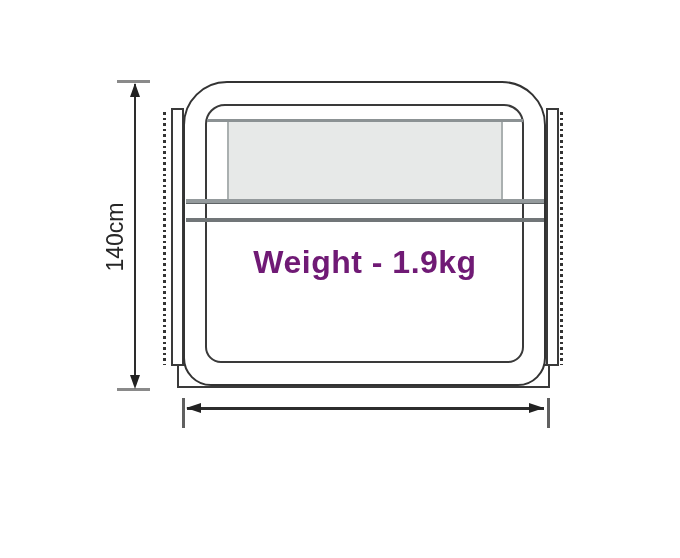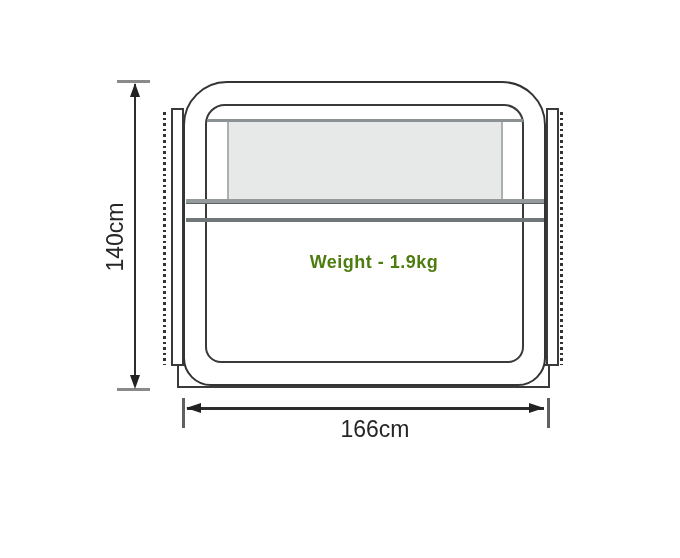--- a/index.html
+++ b/index.html
@@ -86,28 +86,28 @@
 
   
   .rail  { background: #8c9294; }
   .rail1 { left: 207px; top: 119px; width: 316px; height: 3px; }
   .rail2 { left: 186px; top: 199px; width: 358px; height: 5px;
            background: #949a9c; border-bottom: 1.5px solid #5f6466; }
   .rail3 { left: 186px; top: 218px; width: 358px; height: 4px;
            background: #717678; }
 
   .weight-label {
-    left: 214px;
+    left: 205px;
     top: 247px;
     width: 320px;
     height: 30px;
     text-align: center;
-    font-size: 18px;
+    font-size: 32px;
     font-weight: 700;
-    color: #4d7c0f;
+    color: #701a75;
     line-height: 30px;
     letter-spacing: 0.5px;
   }
 
   
   .tick-h { height: 3px; width: 33px; background: #8a8a8a; }
   .tick-v { width: 3px; height: 30px; background: #606060; }
   .v-tick-top    { left: 117px; top: 79.5px; }
   .v-tick-bottom { left: 117px; top: 387.5px; }
   .h-tick-left   { left: 181.5px; top: 398px; }
@@ -192,15 +192,14 @@
   <div class="abs v-dim-line"></div>
   <div class="abs arr arr-up"></div>
   <div class="abs arr arr-down"></div>
   <div class="abs dim-label height-label">140cm</div>
 
   <div class="abs tick-v h-tick-left"></div>
   <div class="abs tick-v h-tick-right"></div>
   <div class="abs h-dim-line"></div>
   <div class="abs arr arr-left"></div>
   <div class="abs arr arr-right"></div>
-  <div class="abs dim-label width-label">166cm</div>
 
 </div>
 
 </body></html>

